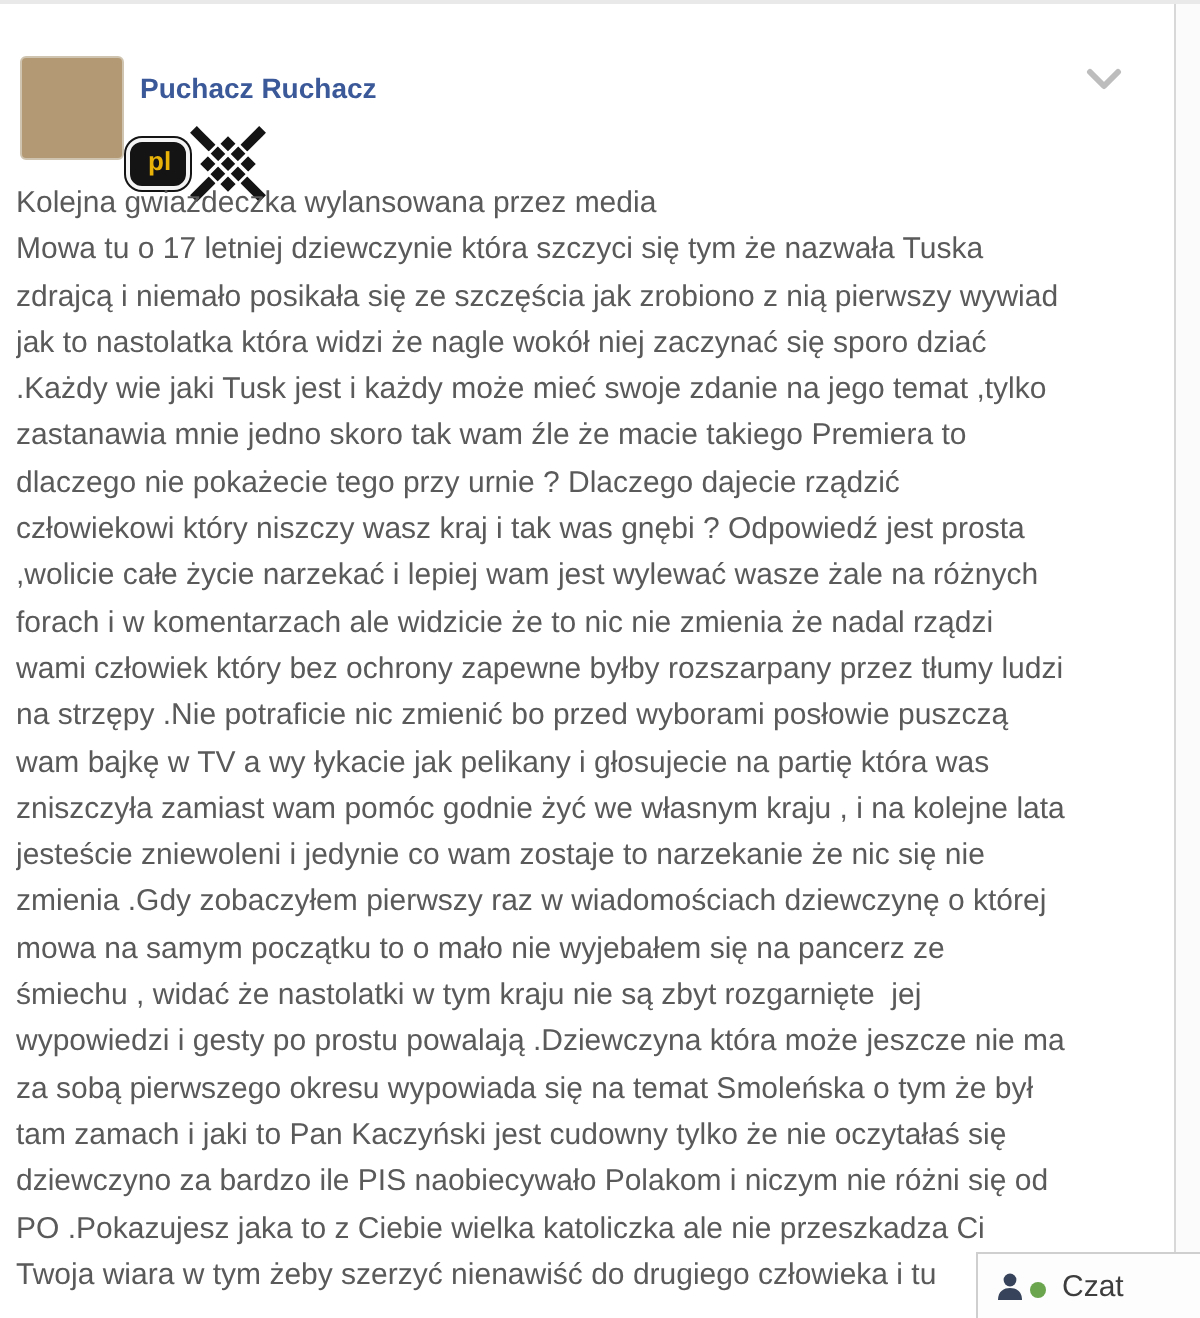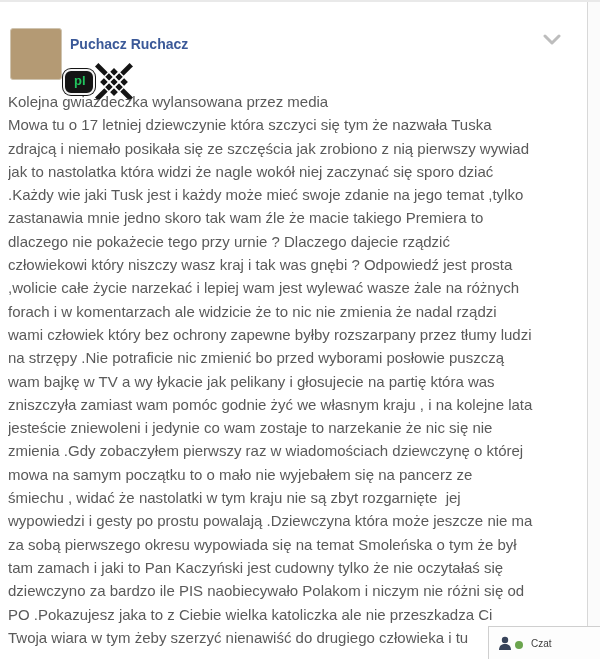--- a/index.html
+++ b/index.html
@@ -60,21 +60,21 @@
     font-size:25px;
     letter-spacing:-1px;
     padding:3px 7px 5px 7px;
     border-radius:8px;
     border:2px solid #f4f4f4;
     box-shadow:0 0 0 1px #141414;
     line-height:1;
     display:flex; align-items:flex-end;
   }
   .chamsko-pl {
-    color:#22c55e;
+    color:#eab308;
     font-size:13px;
     font-weight:bold;
     margin-left:2px;
     padding-bottom:1px;
     letter-spacing:0;
   }
   .crosshair { width:46px; height:46px; margin-left:-4px; }
 
   
   .post-body {
@@ -91,21 +91,21 @@
     border-right:none; border-bottom:none;
     display:flex; align-items:center;
     padding-left:9px;
     cursor:pointer;
   }
   .person-icon { width:14px; height:14px; color:#37435a; flex:0 0 auto; }
   .online-dot {
     width:8px; height:8px; border-radius:50%;
     background:#6ba54e; margin-left:3px; margin-top:3px; flex:0 0 auto;
   }
-  .chat-label { font-size:10px; color:#3d3d3d; margin-left:8px; }
+  .chat-label { font-size:15px; color:#3d3d3d; margin-left:8px; }
 </style>
 </head>
 <body>
 
 <div class="page">
 
   <div class="right-strip"></div>
   <div class="right-divider"></div>
 
   <div class="header">

